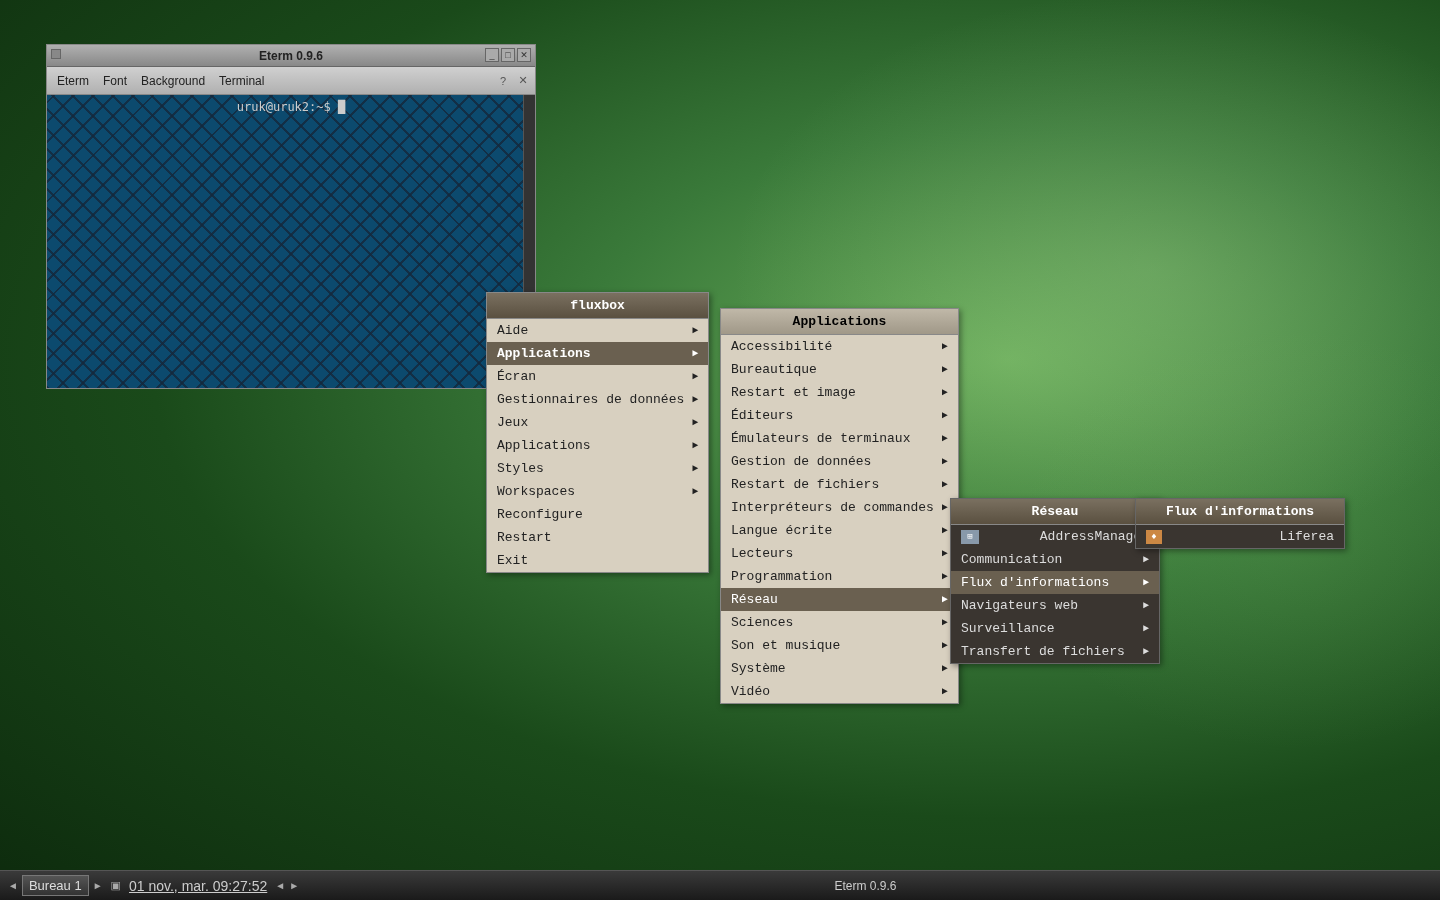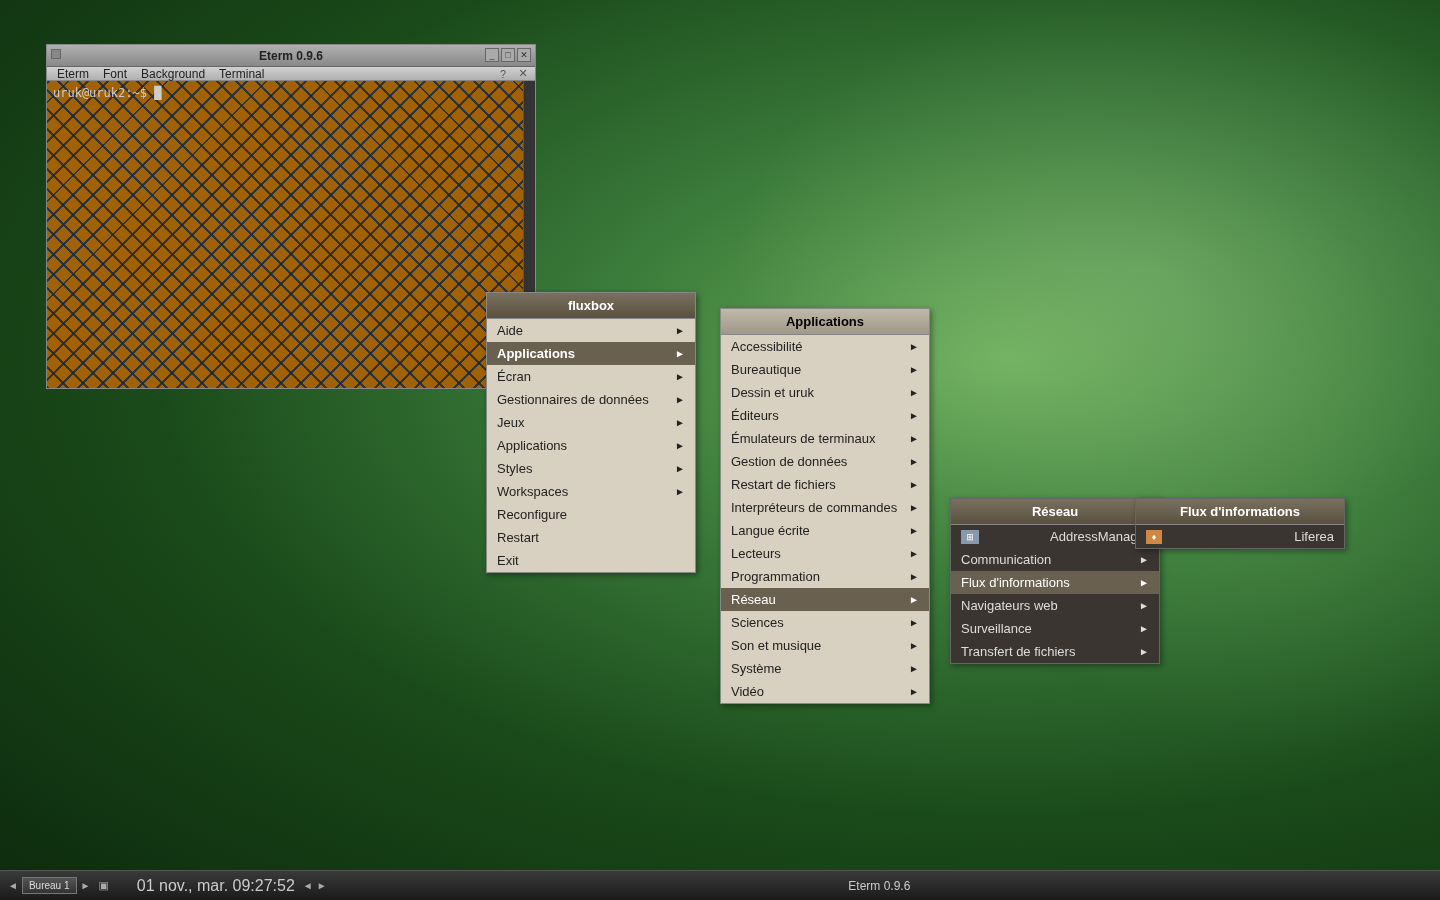--- a/index.html
+++ b/index.html
@@ -72,21 +72,21 @@
       position: absolute;
       left: 4px;
       top: 4px;
       width: 10px;
       height: 10px;
       background: #888;
       border: 1px solid #666;
     }
     .terminal-menubar {
       background: linear-gradient(to bottom, #d0d0d0, #b0b0b0);
-      height: 14px;
+      height: 28px;
       display: flex;
       align-items: center;
       padding: 0 4px;
       border-bottom: 1px solid #888;
       gap: 2px;
     }
     .terminal-menu-item {
       padding: 2px 6px;
       font-size: 12px;
       color: #222;
@@ -102,24 +102,25 @@
       height: 16px;
       display: flex;
       align-items: center;
       justify-content: center;
       font-size: 11px;
       color: #555;
       cursor: pointer;
     }
     .terminal-content {
       flex: 1;
-      background: #a16207;
+      background: #0c4a6e;
       padding: 4px 6px;
       position: relative;
       overflow: hidden;
+      text-align: center;
     }
     .terminal-bg-pattern {
       position: absolute;
       inset: 0;
       background-image: repeating-linear-gradient(
         45deg,
         rgba(20,40,60,0.8) 0px, rgba(20,40,60,0.8) 2px,
         transparent 2px, transparent 14px
       ),
       repeating-linear-gradient(
@@ -165,21 +166,21 @@
       align-items: center;
       gap: 4px;
       color: #ddd;
       font-size: 12px;
     }
     .taskbar-btn {
       background: linear-gradient(to bottom, #555, #333);
       border: 1px solid #777;
       color: #ddd;
       padding: 2px 6px;
-      font-size: 10px;
+      font-size: 13px;
       cursor: pointer;
       display: flex;
       align-items: center;
       gap: 3px;
     }
     .taskbar-center {
       flex: 1;
       text-align: center;
       color: #ccc;
       font-size: 12px;
@@ -191,20 +192,21 @@
     .taskbar-workspace-arrows {
       color: #aaa;
       font-size: 10px;
     }
 
     .context-menu {
       background: #d8d0c0;
       border: 1px solid #888;
       min-width: 210px;
       box-shadow: 2px 2px 6px rgba(0,0,0,0.4);
+      font-family: Liberation Mono, monospace;
     }
     .context-menu.dark {
       background: #3a3530;
       border: 1px solid #666;
     }
 
     .menu-header {
       background: linear-gradient(to bottom, #7a7060, #5a5040);
       color: #fff;
       text-align: center;
@@ -357,21 +359,21 @@
   <div class="menu-header light">Applications</div>
   <div class="menu-item">
     <span>Accessibilité</span>
     <span class="arrow">►</span>
   </div>
   <div class="menu-item">
     <span>Bureautique</span>
     <span class="arrow">►</span>
   </div>
   <div class="menu-item">
-    <span>Dessin et uruk</span>
+    <span>Restart et image</span>
     <span class="arrow">►</span>
   </div>
   <div class="menu-item">
     <span>Éditeurs</span>
     <span class="arrow">►</span>
   </div>
   <div class="menu-item">
     <span>Émulateurs de terminaux</span>
     <span class="arrow">►</span>
   </div>
@@ -458,21 +460,21 @@
 </div>
 
 <div class="taskbar">
   <div class="taskbar-left">
     <span class="taskbar-workspace-arrows">◄</span>
     <span class="taskbar-btn">
       <span>Bureau 1</span>
     </span>
     <span class="taskbar-workspace-arrows">►</span>
     <span style="color:#aaa;font-size:11px;margin-left:4px;">▣</span>
-    <span style="margin-left:24px;color:#ccc;font-size:16px;">01 nov., mar. 09:27:52</span>
+    <span style="margin-left:4px;color:#ccc;font-size:14px;text-decoration:underline;">01 nov., mar. 09:27:52</span>
     <span style="margin-left:4px;color:#aaa;font-size:10px;">◄</span>
     <span style="color:#aaa;font-size:10px;">►</span>
   </div>
   <div class="taskbar-center">
     <span>Eterm 0.9.6</span>
   </div>
   <div class="taskbar-right"></div>
 </div>
 
 </body></html>

